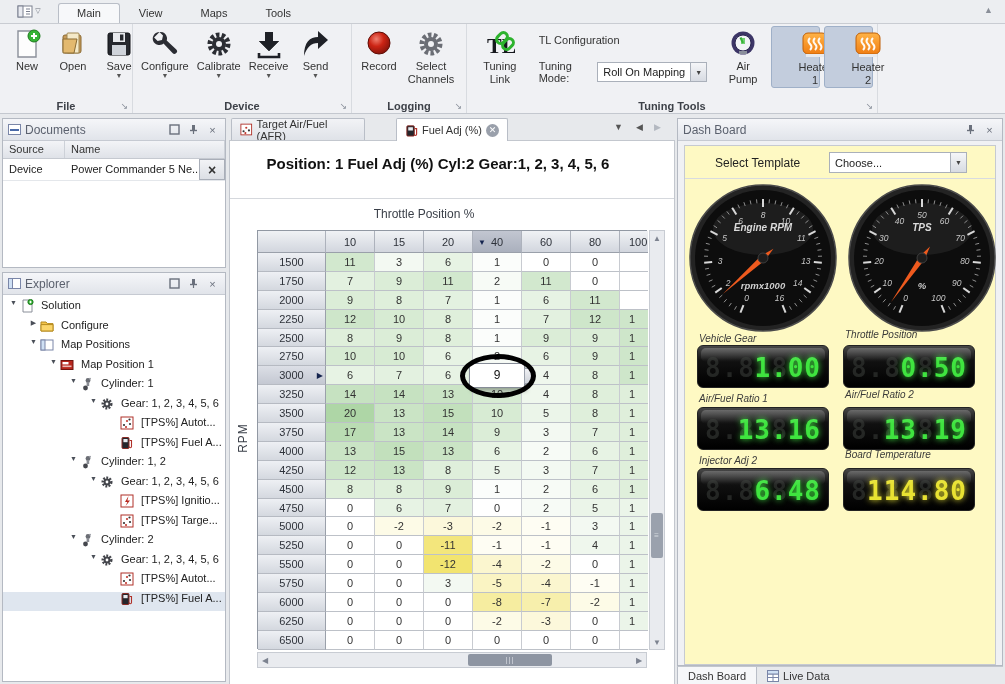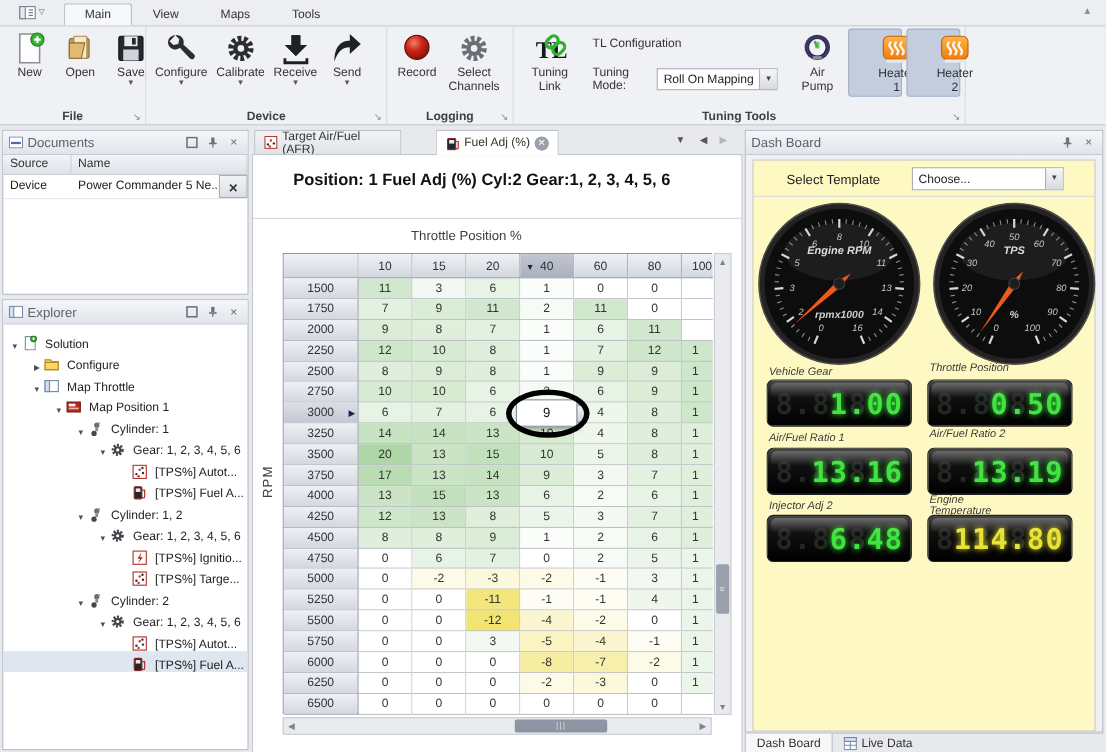--- a/index.html
+++ b/index.html
@@ -39,21 +39,21 @@
   .dgrid-head { display:flex; height:18px; background:linear-gradient(#f3f4f7,#dfe2e8); border-bottom:1px solid #c5c9d0; font-size:11px; color:#333; }
   .dgrid-head > div { padding:2px 6px; border-right:1px solid #cdd1d8; }
   .dgrid-row { display:flex; height:22px; font-size:11px; color:#222; align-items:stretch; border-bottom:1px solid #e4e7eb; }
   .dgrid-row > div { padding:4px 6px; white-space:nowrap; overflow:hidden; }
   .dcol-source { width:62px; }
   .dcol-name { flex:1; }
   .drow-close { width:26px; border:1px solid #a9aeb8; background:linear-gradient(#f2f3f6,#dcdfe5); display:flex; align-items:center; justify-content:center; font-size:14px; color:#333; font-weight:bold; padding:0 !important; }
 
   
   .tree { padding-top:4px; }
-  .titem { height:19.5px; display:flex; align-items:flex-end; font-size:11px; color:#222; white-space:nowrap; }
+  .titem { height:19.5px; display:flex; align-items:flex-start; font-size:11px; color:#222; white-space:nowrap; }
   .titem.sel { background:#dfe6ef; }
   .texp { width:13px; font-size:7px; color:#4a4f58; text-align:center; flex:none; }
   .ticon { width:17px; height:14px; margin-right:4px; flex:none; display:inline-flex; align-items:center; }
   .ticon svg { width:14px; height:14px; }
 
   
   .tabstrip { position:absolute; left:229px; top:118px; width:446px; height:22px; }
   .etab { position:absolute; top:0; height:22px; display:flex; align-items:center; gap:4px; padding:0 8px; font-size:11px; color:#333; border:1px solid #b9bec7; border-bottom:none; background:linear-gradient(#f2f3f6,#dfe2e8); border-radius:2px 2px 0 0; }
   .etab.active { background:#fff; height:23px; z-index:3; }
   .etab svg { width:13px; height:13px; }
@@ -366,21 +366,21 @@
           <span class="tlbl">Configure</span>
         </div>
         <div class="titem" style="padding-left: 24px;">
           <span class="texp">▼</span>
           <span class="ticon">
             <svg viewBox="0 0 14 14">
               <rect x="1" y="2" width="12" height="10" fill="#fff" stroke="#7a86a8"></rect>
               <rect x="1" y="2" width="4" height="10" fill="#cfe0f4" stroke="#7a86a8"></rect>
             </svg>
           </span>
-          <span class="tlbl">Map Throttle</span>
+          <span class="tlbl">Map Positions</span>
         </div>
         <div class="titem" style="padding-left: 44px;">
           <span class="texp">▼</span>
           <span class="ticon">
             <svg viewBox="0 0 14 14">
               <rect x="1" y="2.5" width="12" height="9" fill="#b8281e" stroke="#701510"></rect>
               <rect x="2.5" y="4" width="6" height="2.4" fill="#fff"></rect>
               <rect x="2.5" y="7.5" width="9" height="1.6" fill="#e8b8b4"></rect>
             </svg>
           </span>
@@ -1047,21 +1047,21 @@
           <div class="disp-label" style="left: 160px; top: 244px; width: 86px;">Air/Fuel Ratio 2</div>
           <div class="disp" style="left: 158px; top: 261px;">
             <span class="ghost">8.8.8</span>
             <span class="dval" style="color: rgb(63, 228, 63);">13.19</span>
           </div>
           <div class="disp-label" style="left: 14px; top: 310px; width: 120px;">Injector Adj 2</div>
           <div class="disp" style="left: 12px; top: 322px;">
             <span class="ghost">8.8.8</span>
             <span class="dval" style="color: rgb(63, 228, 63);">6.48</span>
           </div>
-          <div class="disp-label" style="left: 160px; top: 304px; width: 86px;">Engine Temperature</div>
+          <div class="disp-label" style="left: 160px; top: 304px; width: 86px;">Board Temperature</div>
           <div class="disp" style="left: 158px; top: 322px;">
             <span class="ghost">8.8.8</span>
             <span class="dval" style="color: rgb(232, 226, 50);">114.80</span>
           </div>
         </div>
     </div>
   </div>
 
   <div class="dash-tabs">
     <div class="dtab active">

